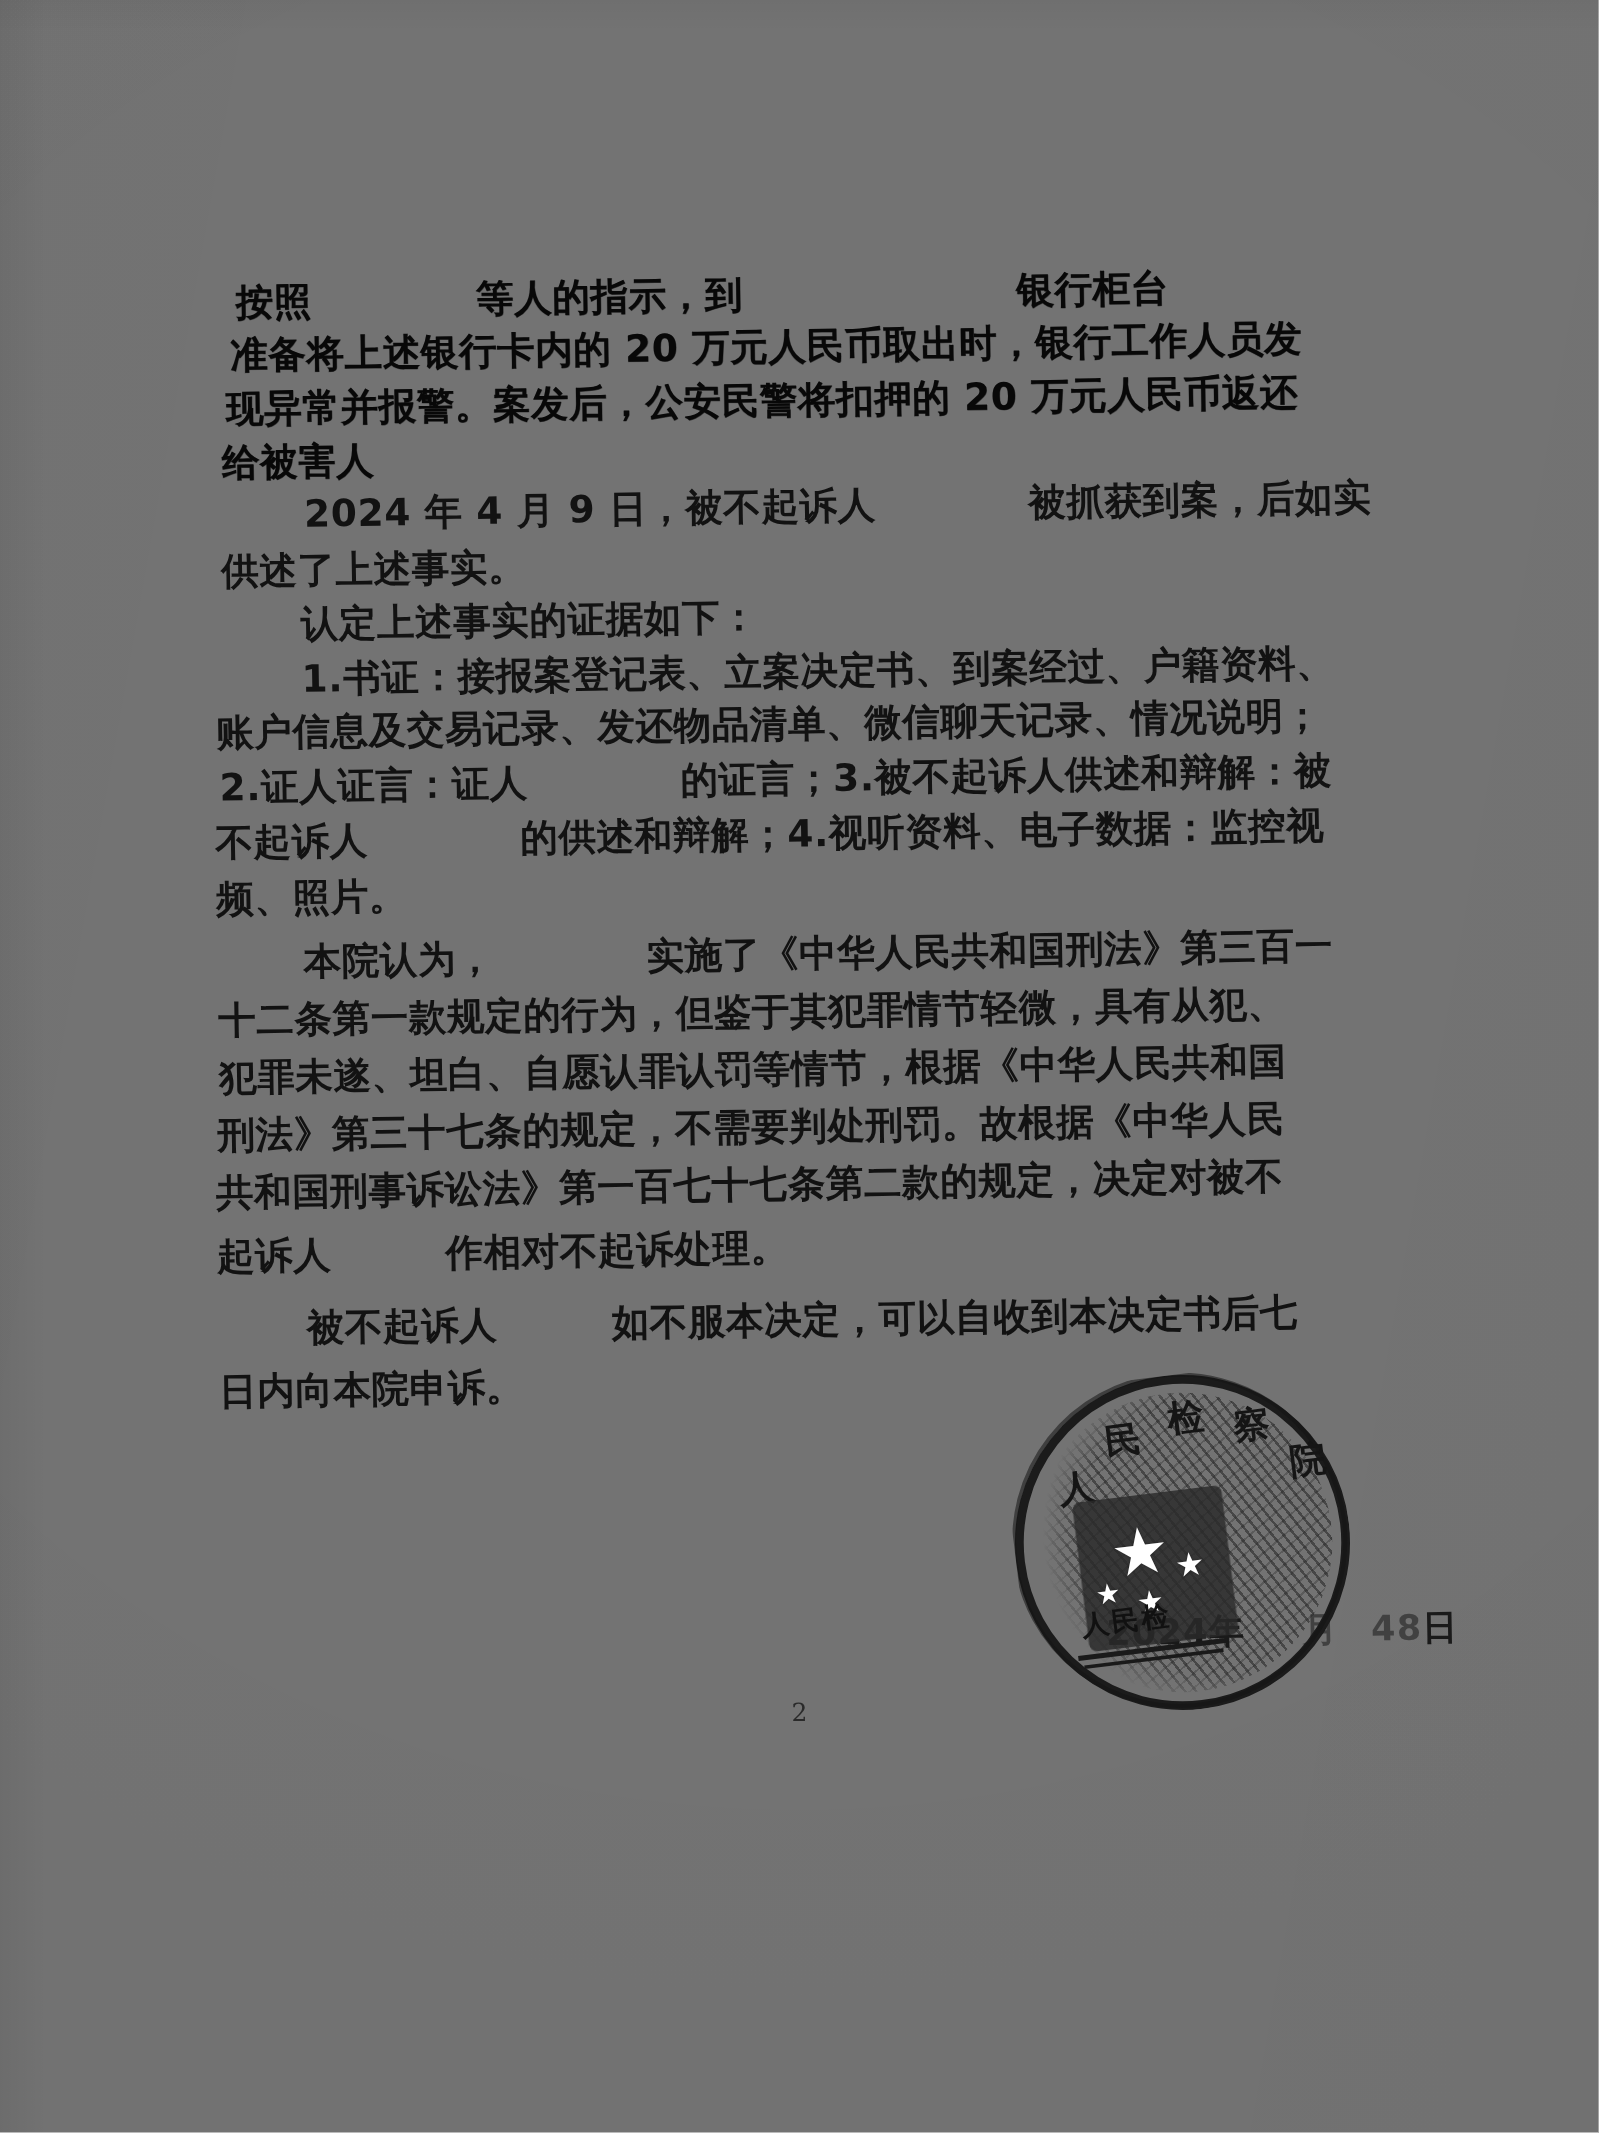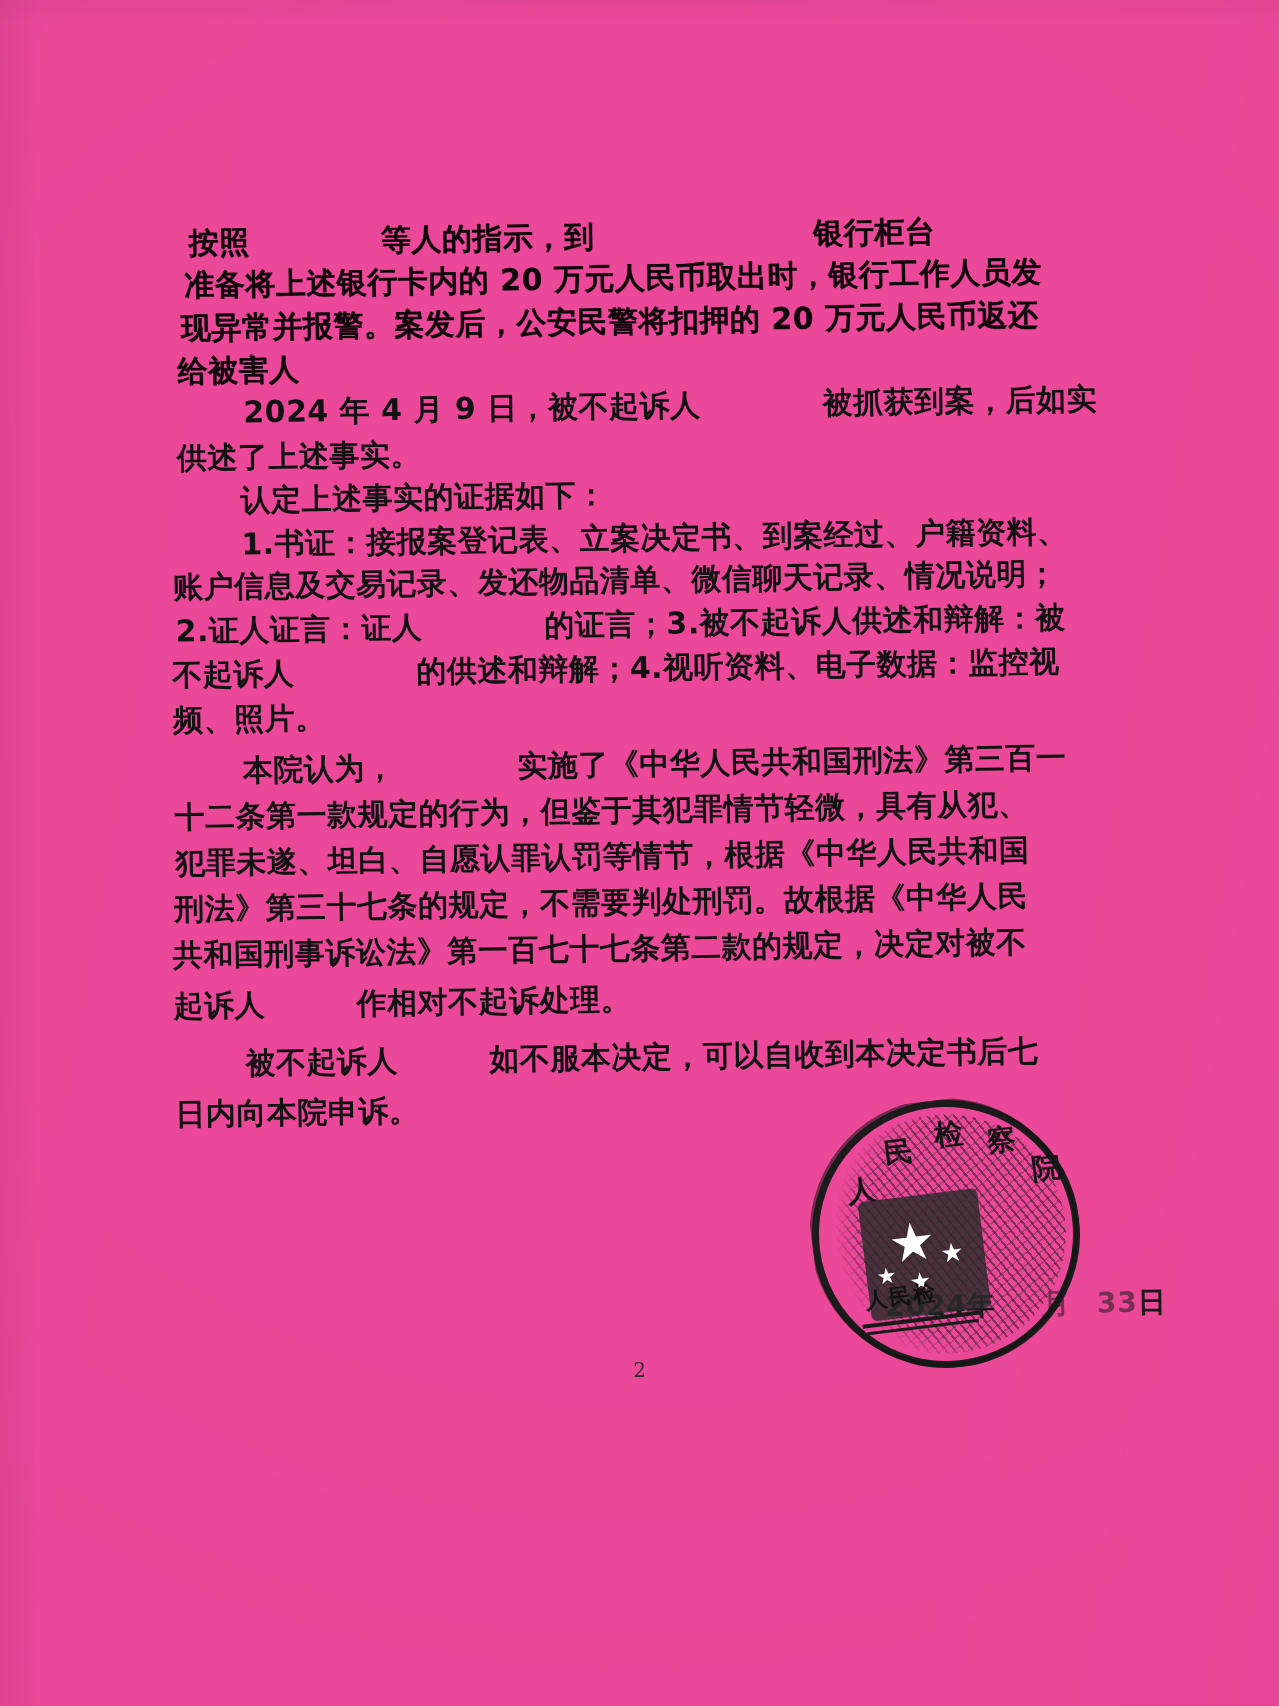--- a/index.html
+++ b/index.html
@@ -6,21 +6,21 @@
   html, body {
     margin: 0;
     padding: 0;
     background: #f2f2f2;
   }
   .page {
     position: relative;
     width: 1279px;
     height: 1706px;
     margin: 0 auto;
-    background: #ec4899;
+    background: #737373;
     overflow: hidden;
     font-family: "DejaVu Sans", "Liberation Sans", sans-serif;
   }
   
   .scan-tint {
     position: absolute;
     inset: 0;
     background:
       radial-gradient(ellipse 90% 60% at 50% 40%, rgba(255,255,255,0) 60%, rgba(0,0,0,0.012) 100%),
       linear-gradient(100deg, rgba(0,0,0,0.008) 0%, rgba(0,0,0,0) 28%, rgba(0,0,0,0) 72%, rgba(0,0,0,0.01) 100%);
@@ -236,21 +236,21 @@
 
     <div class="ln" style="left:168px; top:985px;">起诉人　　　作相对不起诉处理。</div>
 
     <div class="ln" style="left:178px; top:1043px;">　　被不起诉人　　　如不服本决定，可以自收到本决定书后七</div>
 
     <div class="ln" style="left:168px; top:1093px;">日内向本院申诉。</div>
 
   </div>
 
   <div class="date-line">
-    <span>2024</span><span>年</span><span class="gap" style="width:46px; display:inline-block;"></span><span class="blurred">月</span><span class="gap" style="width:26px; display:inline-block;"></span><span class="blurred">33</span><span>日</span>
+    <span>2024</span><span>年</span><span class="gap" style="width:46px; display:inline-block;"></span><span class="blurred">月</span><span class="gap" style="width:26px; display:inline-block;"></span><span class="blurred">48</span><span>日</span>
   </div>
 
   <div class="seal">
     <div class="seal-ring"></div>
     <div class="seal-hatch"></div>
 
     <div class="seal-arc-text">
       <span style="transform: rotate(-52deg) translate(0,-118px) rotate(52deg);">人</span>
       <span style="transform: rotate(-26deg) translate(0,-118px) rotate(26deg);">民</span>
       <span style="transform: rotate(0deg)   translate(0,-118px) rotate(0deg);">检</span>

